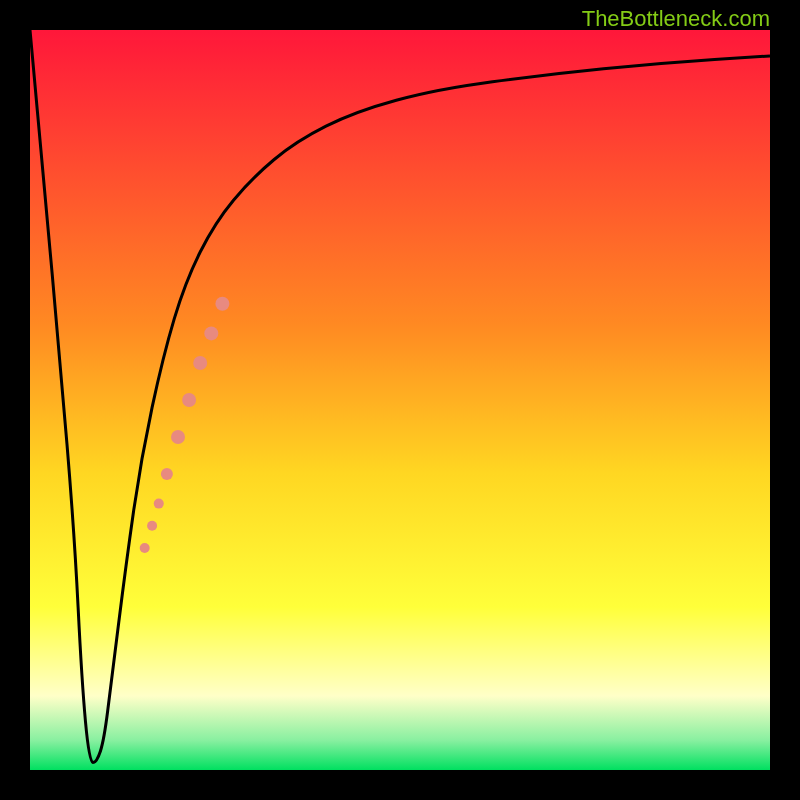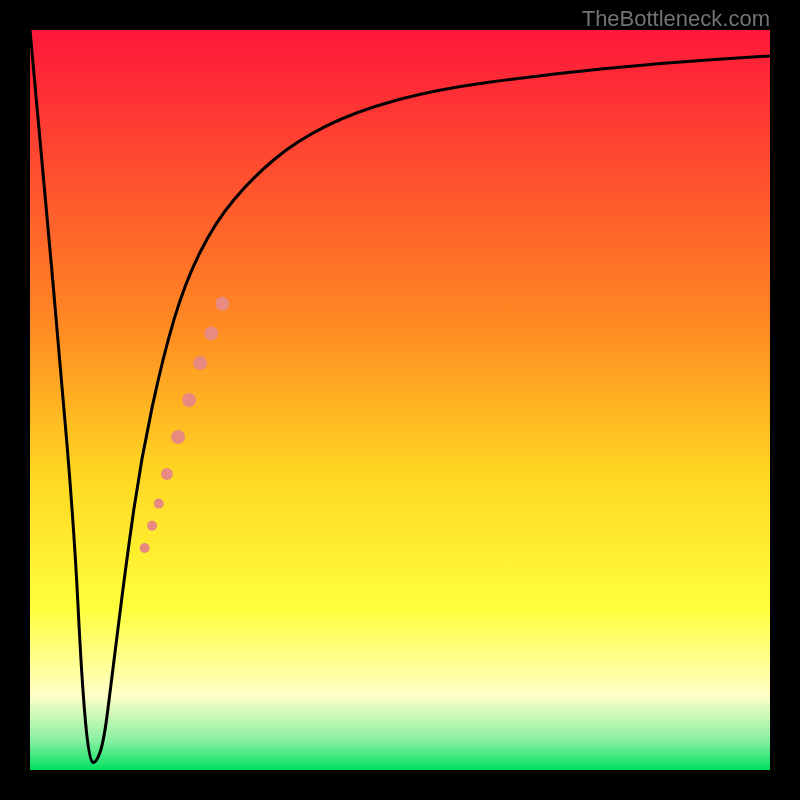--- a/index.html
+++ b/index.html
@@ -39,21 +39,21 @@
     left: 0;
     width: 740px;
     height: 740px;
   }
   .watermark {
     position: absolute;
     right: 30px;
     top: 6px;
     font-family: Arial, sans-serif;
     font-size: 22px;
-    color: #737373;
+    color: #84cc16;
     font-weight: normal;
     letter-spacing: 0px;
   }
 </style>
 </head>
 <body>
 
 <div class="frame">
 
   <div class="watermark">TheBottleneck.com</div>

